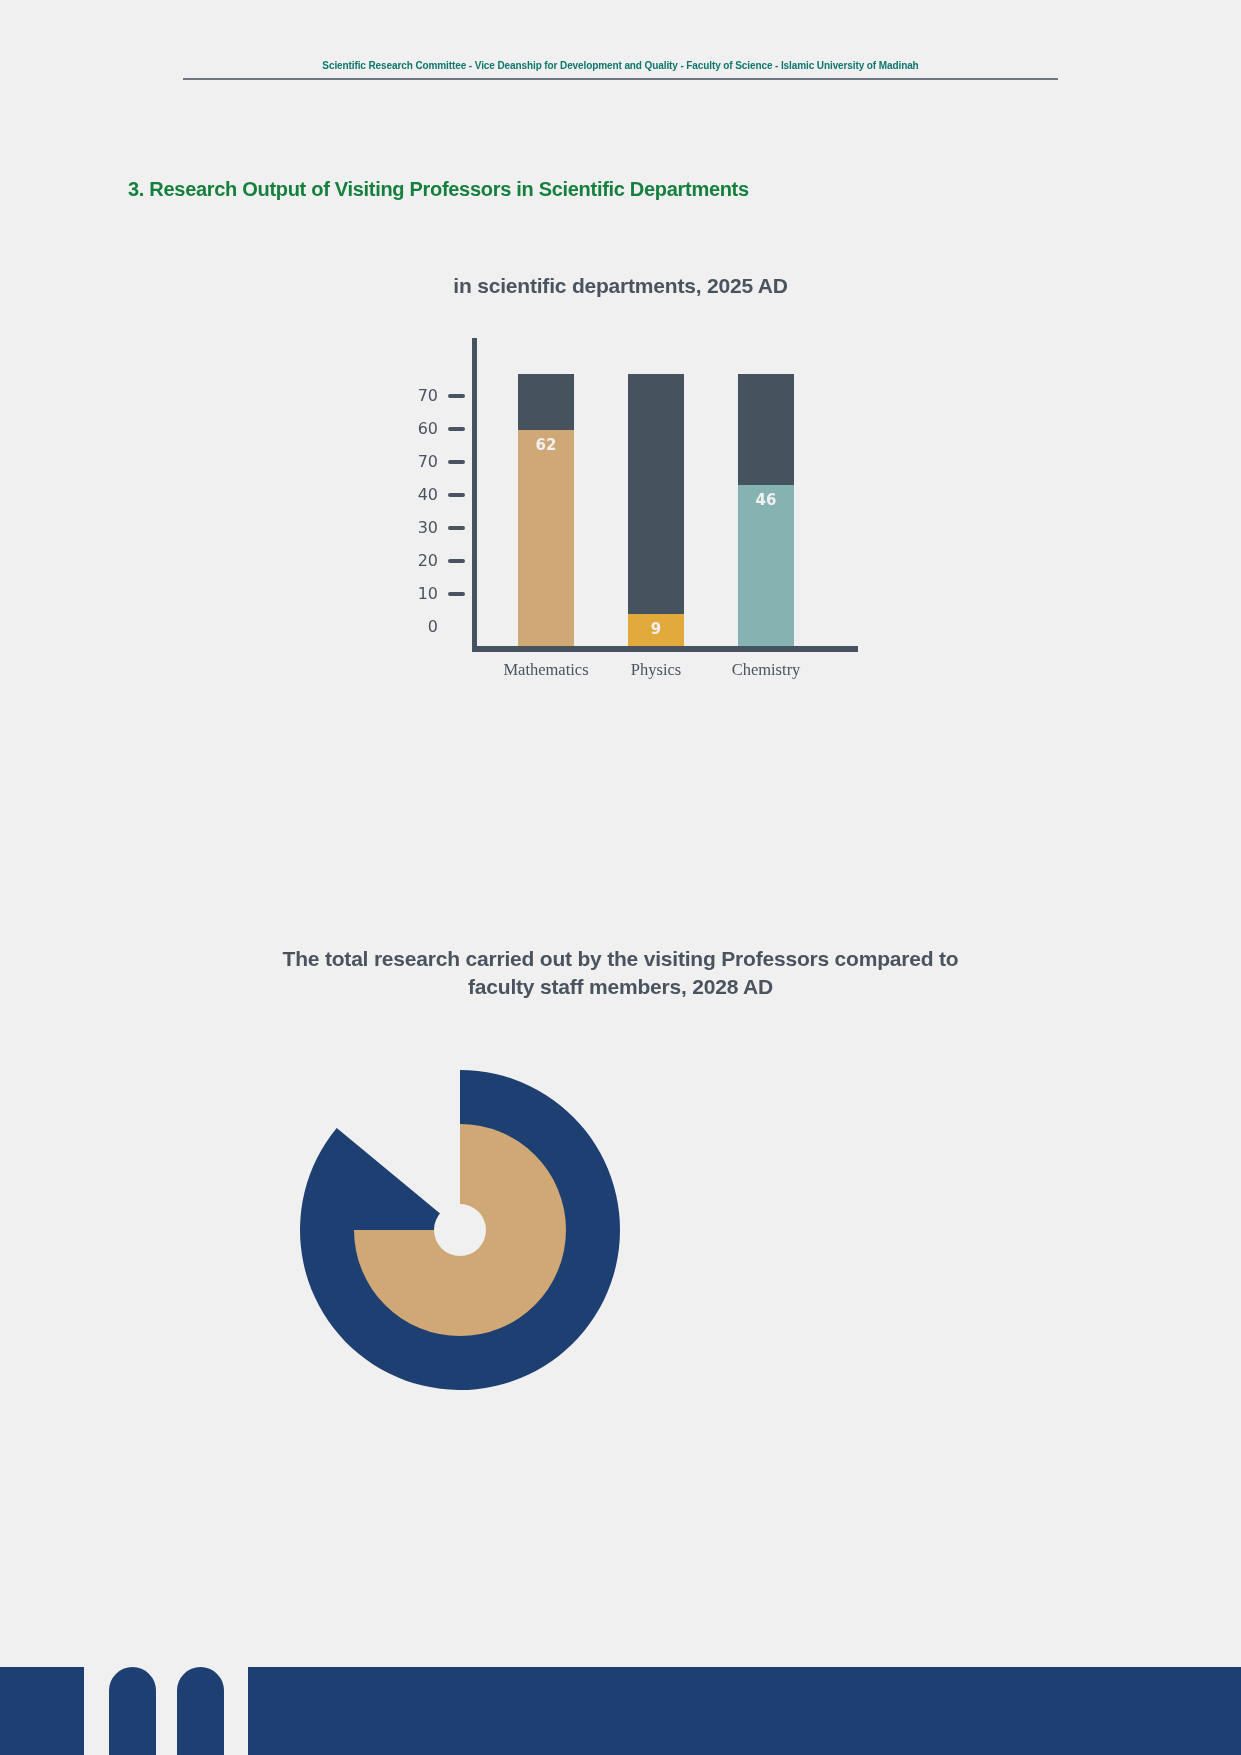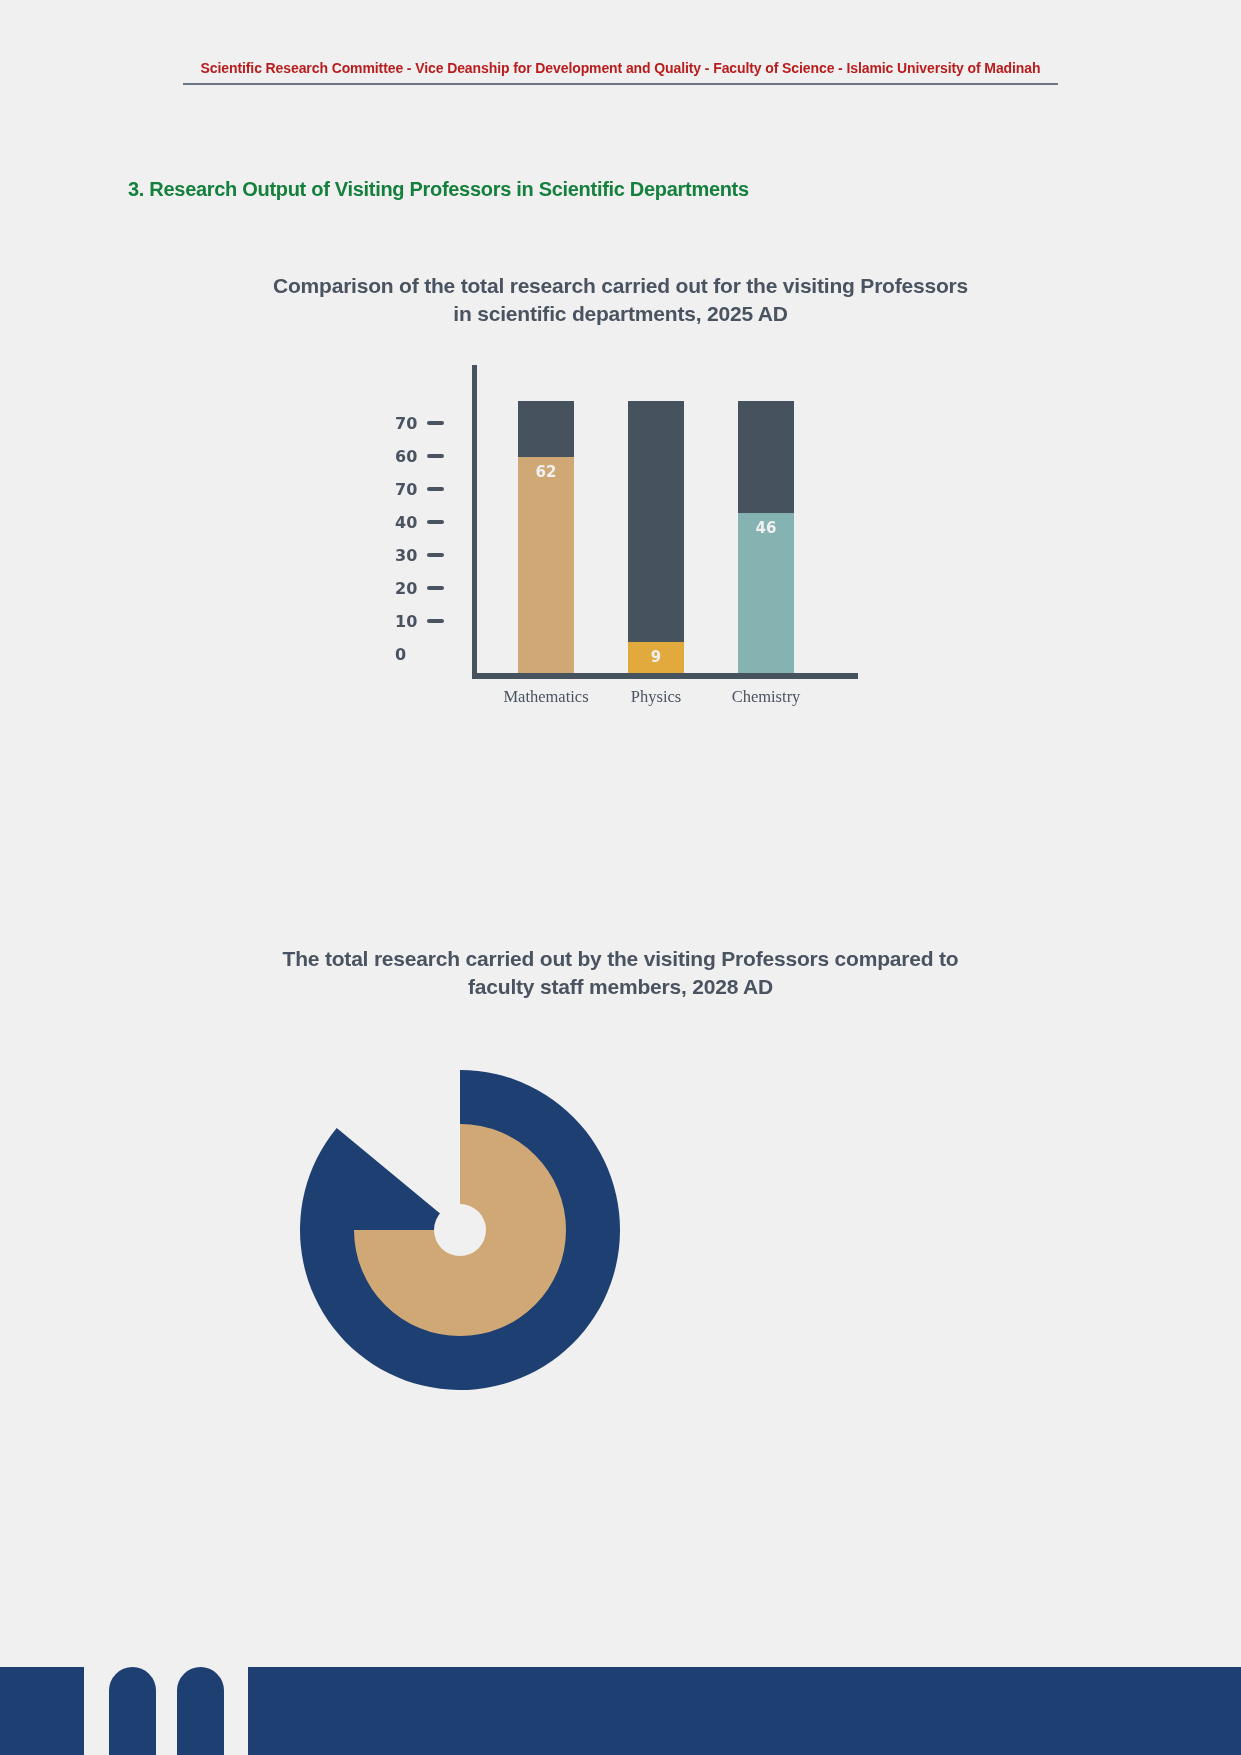--- a/index.html
+++ b/index.html
@@ -17,23 +17,23 @@
 
   
   .page-header {
     position: absolute;
     left: 183px;
     top: 60px;
     width: 875px;
     text-align: center;
   }
   .page-header .header-text {
-    font-size: 14px;
+    font-size: 10px;
     font-weight: bold;
-    color: #b91c1c;
+    color: #0f766e;
     letter-spacing: -0.1px;
     white-space: nowrap;
     display: block;
   }
   .header-rule {
     margin-top: 7px;
     height: 2px;
     background: #6d7683;
     width: 100%;
   }
@@ -83,22 +83,21 @@
     width: 70px;
     height: 320px;
   }
   .y-row {
     position: absolute;
     left: 0;
     width: 70px;
     height: 18px;
     display: flex;
     align-items: center;
-    justify-content: flex-start;
-    font-weight: bold;
+    justify-content: flex-end;
   }
   .y-row .y-label {
     font-size: 16px;
     color: #4a5360;
     font-family: "DejaVu Sans", sans-serif;
   }
   .y-row .y-tick {
     display: inline-block;
     width: 17px;
     height: 4px;
@@ -237,21 +236,20 @@
 <div class="page-header">
   <span class="header-text">Scientific Research Committee - Vice Deanship for Development and Quality - Faculty of Science - Islamic University of Madinah</span>
   <div class="header-rule"></div>
 </div>
 
 <div class="section-title">3. Research Output of Visiting Professors in Scientific Departments</div>
 
 <div class="chart-block-1">
 
   <div class="chart-title">
-    <span class="line">Comparison of the total research carried out for the visiting Professors</span>
     <span class="line">in scientific departments, 2025 AD</span>
   </div>
 
   <div class="barchart-area">
 
     <div class="y-axis">
       <div class="y-row" style="top:49px">
         <span class="y-label">70</span>
         <span class="y-tick"></span>
       </div>

